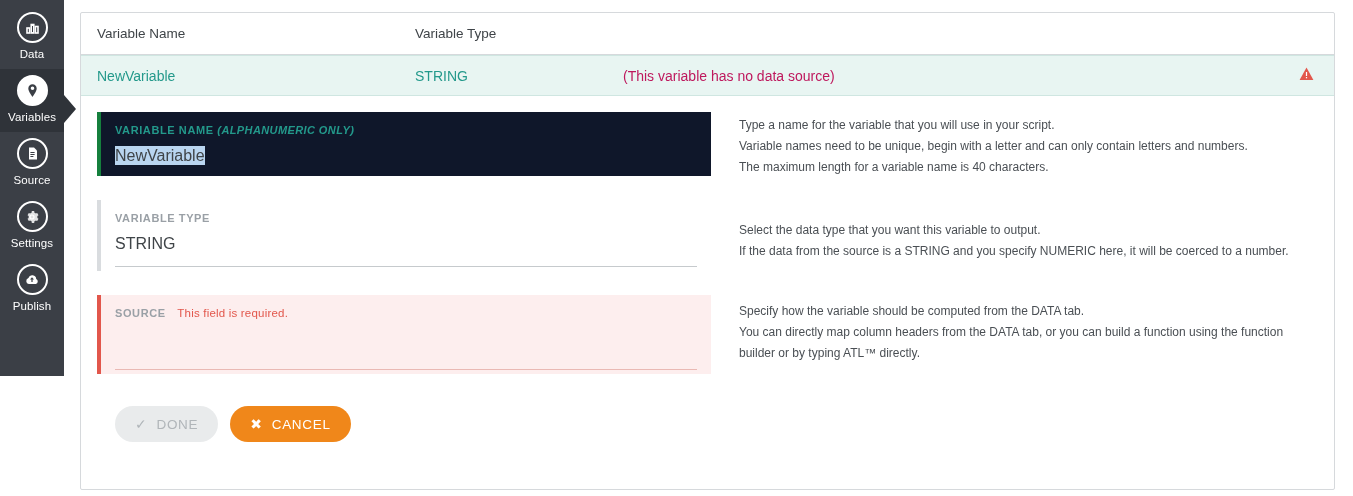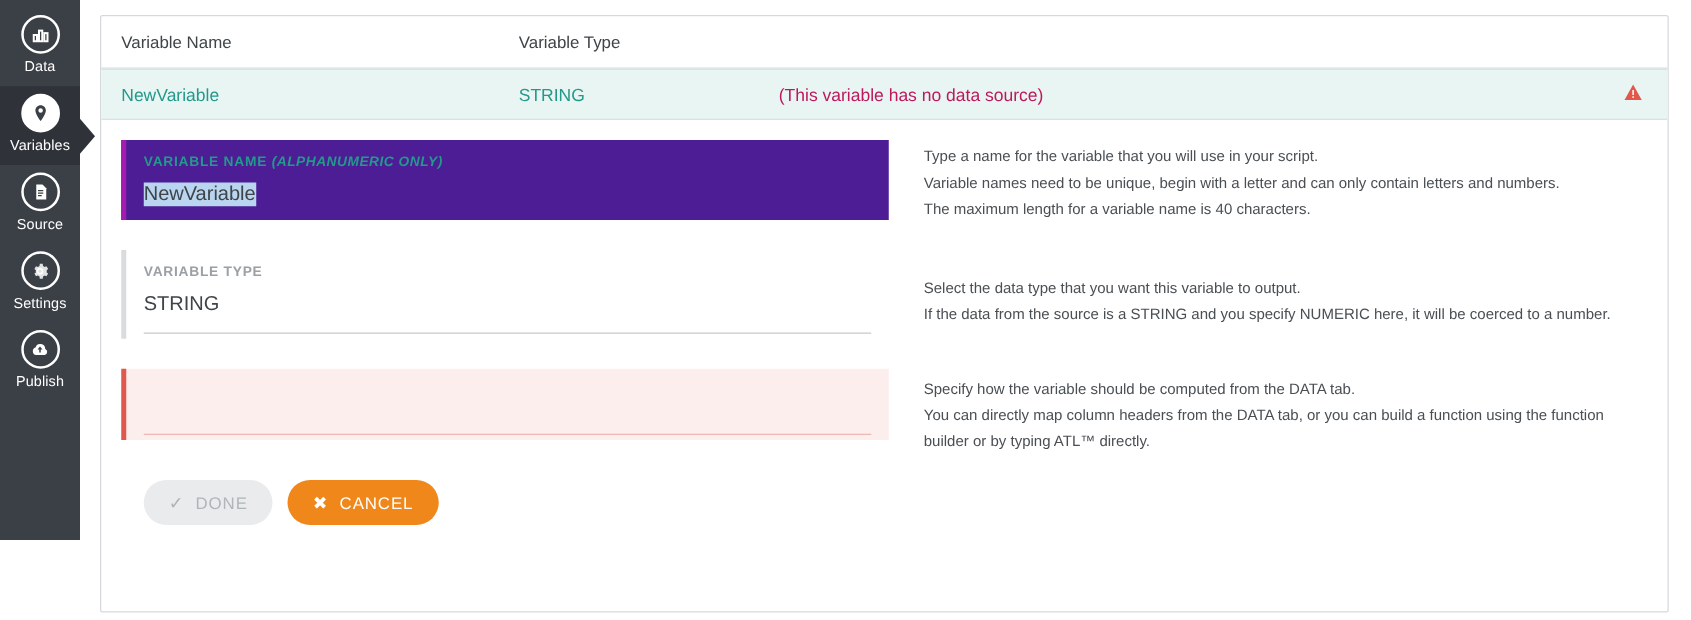--- a/index.html
+++ b/index.html
@@ -12,21 +12,21 @@
   }
   #app {
     position: relative;
     width: 1353px; height: 496px;
     display: flex;
   }
 
   
   .sidebar {
     width: 64px;
-    height: 432px;
+    height: 376px;
     background: #3b3f46;
     flex: 0 0 64px;
     display: flex;
     flex-direction: column;
     align-items: center;
     padding-top: 6px;
     position: relative;
     z-index: 5;
   }
   .nav-item {
@@ -124,22 +124,22 @@
   }
   .fields { width: 614px; flex: 0 0 614px; }
   .hints  { flex: 1 1 auto; padding-left: 28px; padding-top: 3px; }
 
   .field {
     position: relative;
     padding: 12px 14px 10px 14px;
     margin-bottom: 24px;
   }
   .field.green {
-    background: #4c1d95;
-    border-left: 4px solid #a21caf;
+    background: #0f172a;
+    border-left: 4px solid #15803d;
   }
   .field.plain {
     border-left: 4px solid #d9dcdf;
     padding-bottom: 4px;
   }
   .field.error {
     background: #fdeeee;
     border-left: 4px solid #e2574c;
     padding-bottom: 4px;
   }
@@ -320,20 +320,24 @@
             <div class="field-value"><span class="field-value selected">NewVariable</span></div>
           </div>
 
           <div class="field plain">
             <div class="field-label">VARIABLE TYPE</div>
             <div class="field-value">STRING</div>
             <div class="underline"></div>
           </div>
 
           <div class="field error">
+            <div class="field-label">
+              <span>SOURCE</span>
+              <span class="field-error-text">This field is required.</span>
+            </div>
             <div class="field-value"></div>
             <div class="underline err"></div>
           </div>
 
           <div class="actions">
             <button class="btn btn-done">
               <span class="glyph">✓</span>
               <span>DONE</span>
             </button>
             <button class="btn btn-cancel">

